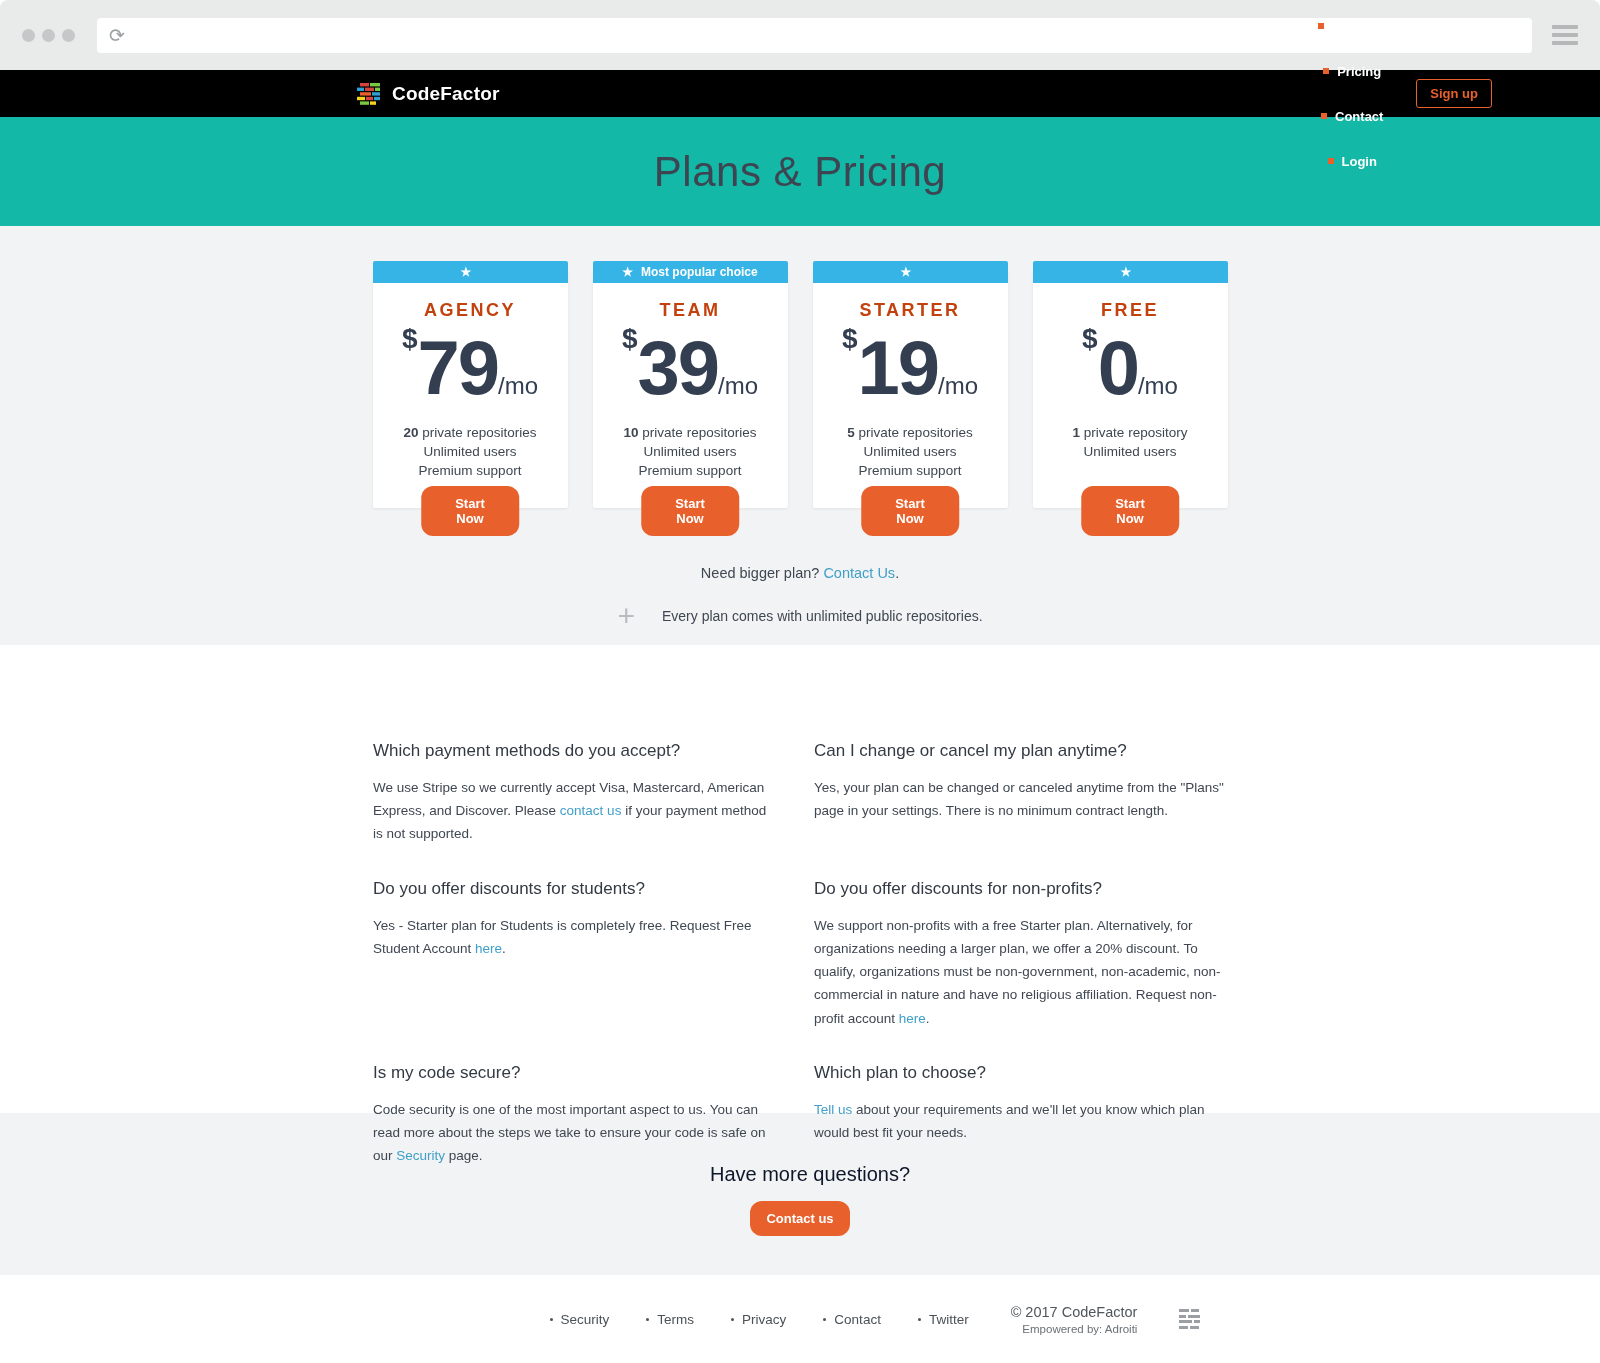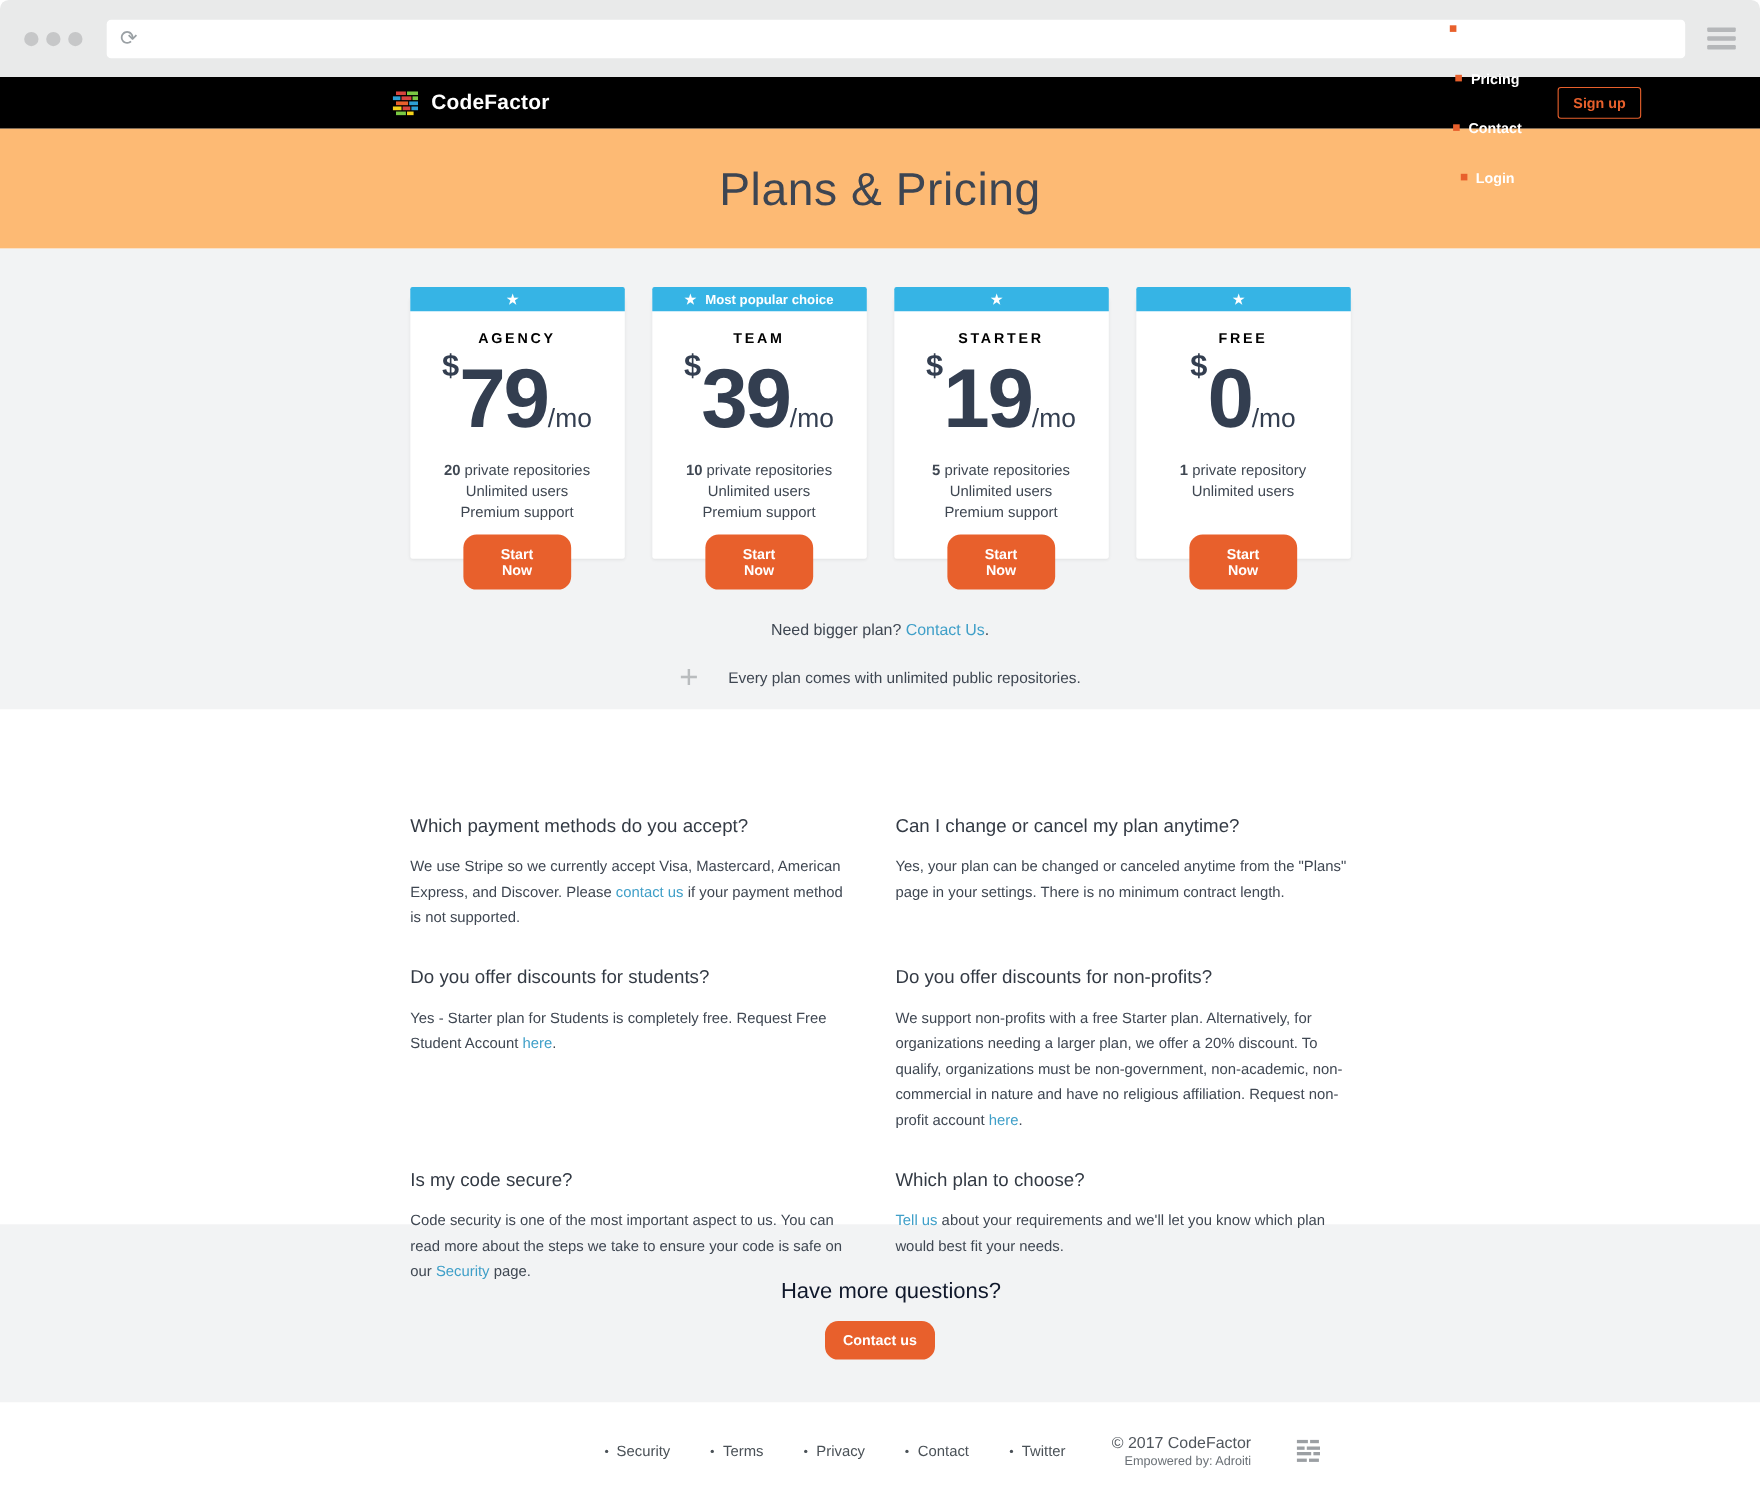--- a/index.html
+++ b/index.html
@@ -33,38 +33,38 @@
   .nav-item { display: flex; align-items: center; gap: 8px; cursor: pointer; }
   .nav-bullet { width: 6px; height: 6px; background: #e8602c; display: block; }
   .nav-label { color: #fff; font-size: 13px; font-weight: bold; }
   .signup-btn {
     background: transparent; border: 1px solid #e8602c; color: #e8602c;
     font-family: inherit; font-size: 13px; font-weight: bold; padding: 6px 13px;
     border-radius: 3px; cursor: pointer;
   }
 
   
-  .hero { background: #fdba74; height: 109px; display: flex; align-items: center; justify-content: center; }
+  .hero { background: #14b8a6; height: 109px; display: flex; align-items: center; justify-content: center; }
   .hero h1 { font-size: 42px; font-weight: 300; color: #3d4552; letter-spacing: .5px; }
 
   
   .pricing-section { background: #f2f3f4; height: 419px; padding-top: 44px; }
   .cards { display: flex; justify-content: center; gap: 25px; }
   .plan-card {
     position: relative; width: 195px; height: 238px; background: #fff;
     border-radius: 2px; box-shadow: 0 1px 3px rgba(0,0,0,.07);
     text-align: center; padding-top: 30px;
   }
   .popular-banner {
     position: absolute; top: -9px; left: 0; right: 0; height: 22px;
     background: #36b4e5; border-radius: 2px 2px 0 0; color: #fff;
     font-size: 12px; font-weight: bold; display: flex; align-items: center; justify-content: center; gap: 8px;
   }
   .popular-banner .star { font-size: 12px; line-height: 1; }
-  .plan-name { font-size: 13px; font-weight: bold; letter-spacing: 2.5px; color: #000000; }
+  .plan-name { font-size: 18px; font-weight: bold; letter-spacing: 2.5px; color: #c2410c; }
   .plan-price { margin-top: 2px; color: #333e50; white-space: nowrap; }
   .plan-price .currency { font-size: 28px; font-weight: bold; vertical-align: 46px; }
   .plan-price .amount { font-size: 76px; font-weight: bold; letter-spacing: -2px; }
   .plan-price .period { font-size: 24px; color: #333e50; margin-top: 17px; }
   .features { list-style: none; margin-top: 12px; font-size: 13.5px; color: #3f4752; line-height: 19px; }
   .features b { font-weight: bold; }
   .btn-orange {
     background: #e8602c; color: #fff; border: 0; border-radius: 12px;
     font-family: inherit; font-size: 13px; font-weight: bold; cursor: pointer;
   }

